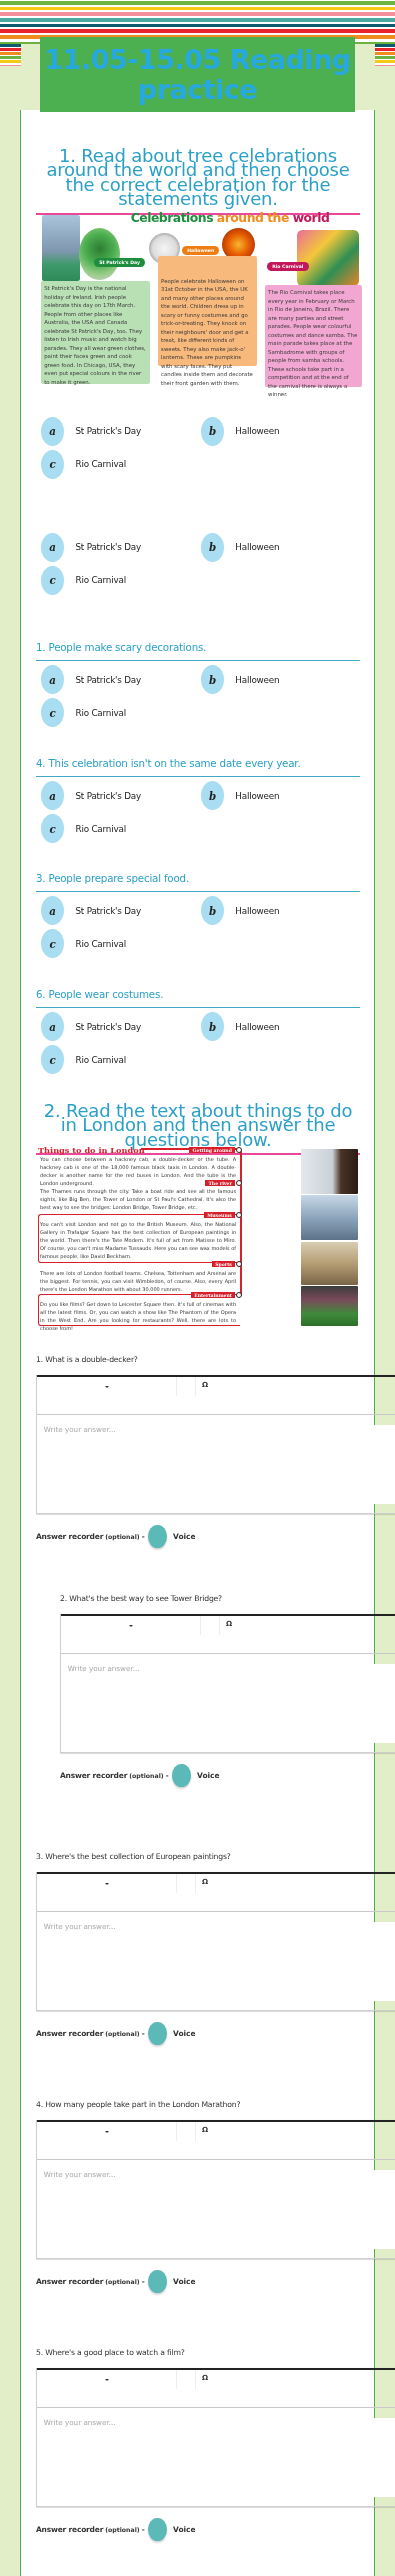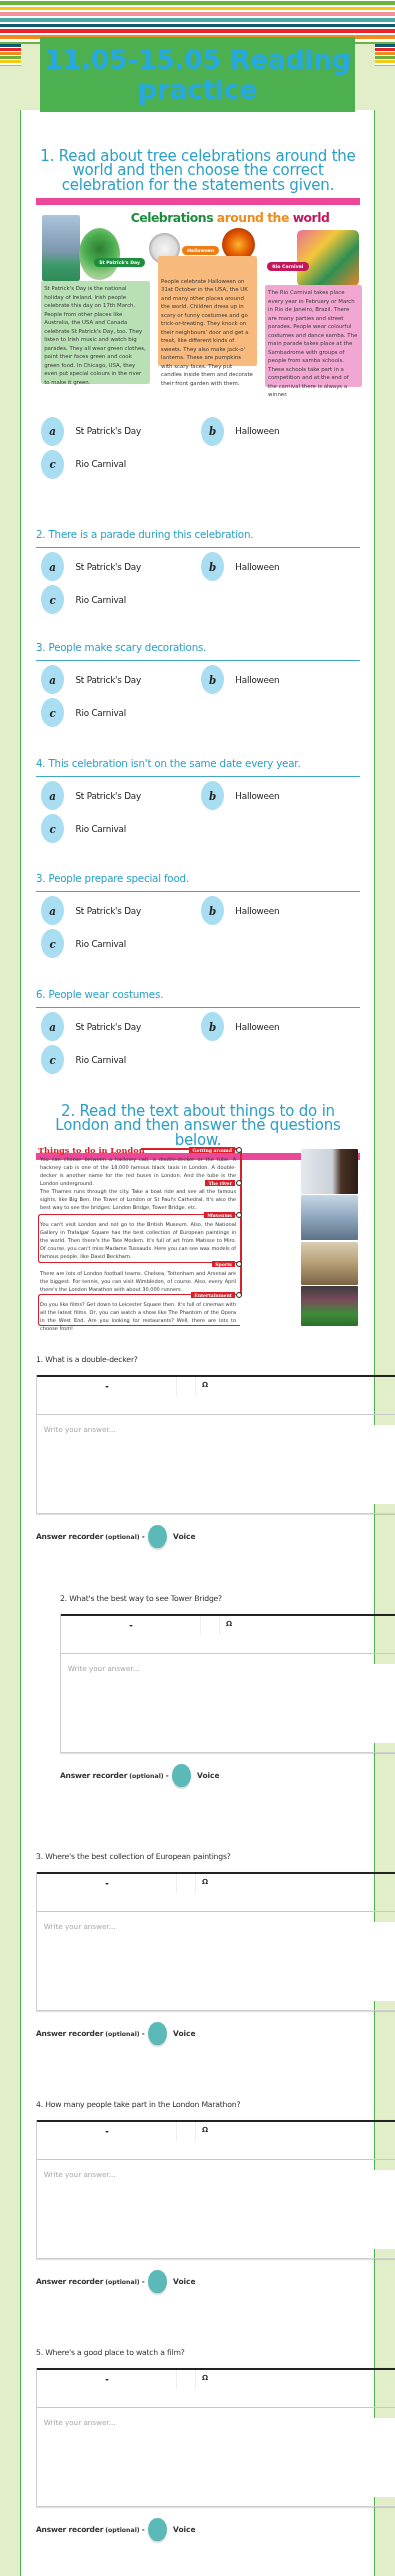--- a/index.html
+++ b/index.html
@@ -57,24 +57,24 @@
     position: absolute; left: 20px; top: 110px; width: 355px; height: 2574px;
     background: #fff;
     border: 1.5px solid #4caf50;
     border-top: none;
     border-radius: 0 0 4.1px 4.1px;
   }
   .inner { position: absolute; left: 36px; width: 324px; }
   .section-head {
     text-align: center;
     font-family: "DejaVu Sans", sans-serif;
-    font-size: 15px; line-height: 14.4px;
+    font-size: 18px; line-height: 14.4px;
     color: #2ba0c7;
     padding: 0 4.1px 6.2px;
-    border-bottom: 7px solid #ec4899;
+    border-bottom: 2px solid #ec4899;
     font-weight: normal;
     letter-spacing: -0.2px;
   }
   
   .celebrations {
     position: absolute; left: 37px; top: 209px; width: 321px; height: 170px;
   }
   .cel-title {
     position: absolute; left: 67px; top: 1px; width: 252px;
     text-align: center;
@@ -274,39 +274,38 @@
       <div class="opt-text">Halloween</div>
     </div>
     <div class="opt" style="left:5.2px;top:40px;">
       <div class="opt-bubble">c</div>
       <div class="opt-text">Rio Carnival</div>
     </div>
   </div>
 </div>
 
 <div class="quiz" style="top:528px;">
-  <div class="quiz-q">2. There is a parade during this celebration.</div>
   <div class="opts">
     <div class="opt" style="left:5.2px;top:7.2px;">
       <div class="opt-bubble">a</div>
       <div class="opt-text">St Patrick's Day</div>
     </div>
     <div class="opt" style="left:165px;top:7.2px;">
       <div class="opt-bubble">b</div>
       <div class="opt-text">Halloween</div>
     </div>
     <div class="opt" style="left:5.2px;top:40px;">
       <div class="opt-bubble">c</div>
       <div class="opt-text">Rio Carnival</div>
     </div>
   </div>
 </div>
 
 <div class="quiz" style="top:641px;">
-  <div class="quiz-q">3. People make scary decorations.</div>
+  <div class="quiz-q">1. People make scary decorations.</div>
   <div class="opts">
     <div class="opt" style="left:5.2px;top:7.2px;">
       <div class="opt-bubble">a</div>
       <div class="opt-text">St Patrick's Day</div>
     </div>
     <div class="opt" style="left:165px;top:7.2px;">
       <div class="opt-bubble">b</div>
       <div class="opt-text">Halloween</div>
     </div>
     <div class="opt" style="left:5.2px;top:40px;">

